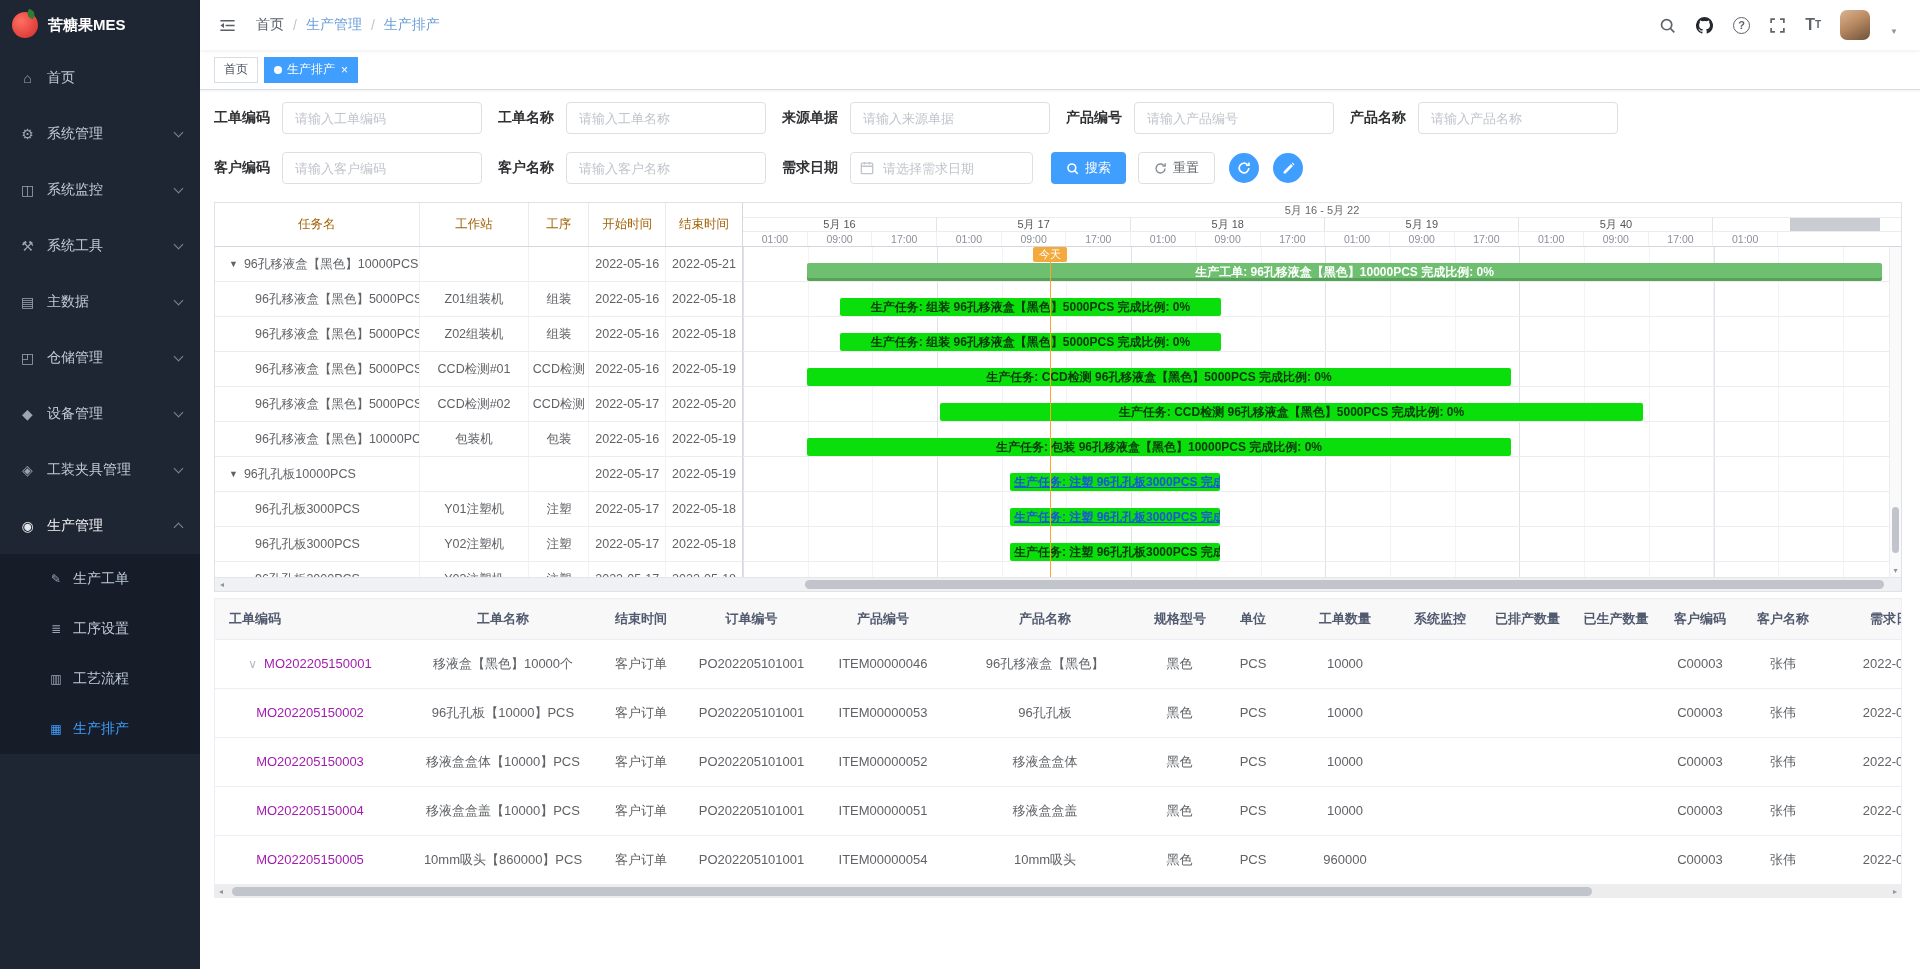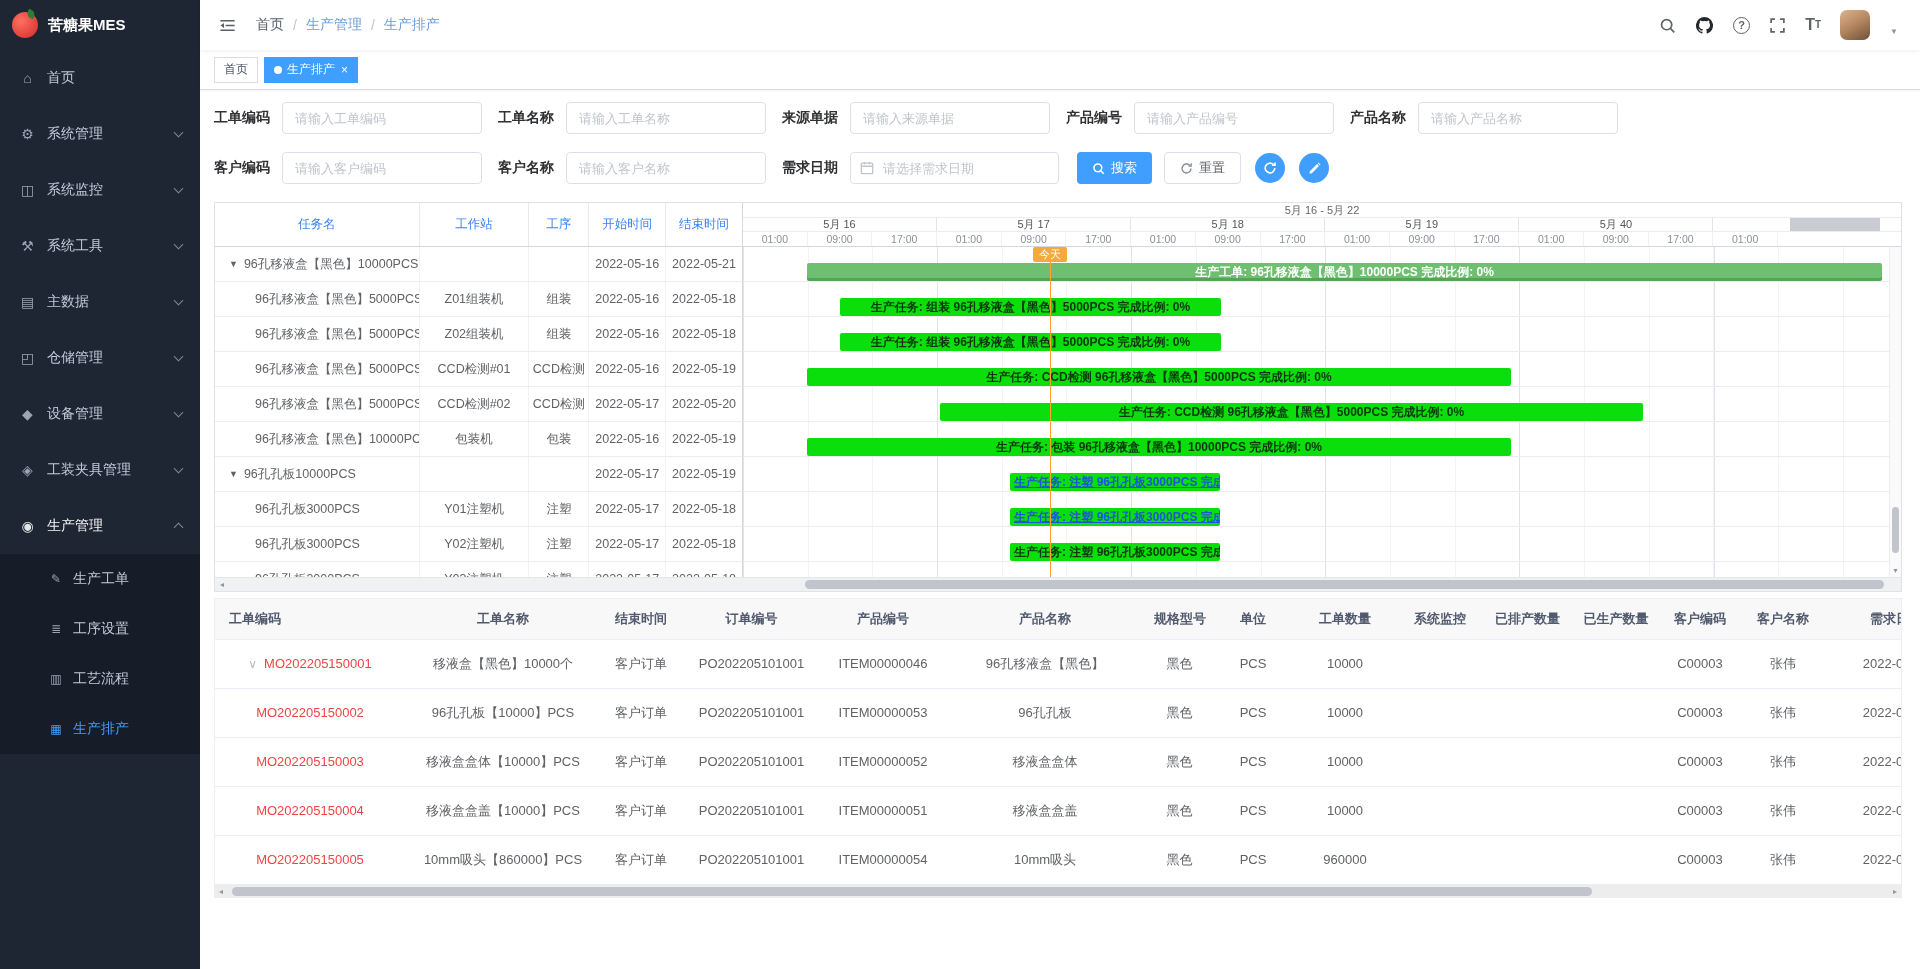--- a/index.html
+++ b/index.html
@@ -50,33 +50,33 @@
 
   .content{flex:1;min-height:0;padding:12px 14px 0;overflow:hidden;}
 
   
   .filter-row{display:flex;align-items:center;margin-bottom:18px;}
   .fgroup{display:flex;align-items:center;margin-right:16px;}
   .flabel{font-weight:700;color:#303133;font-size:14px;margin-right:12px;white-space:nowrap;}
   .finput{width:200px;height:32px;border:1px solid #dcdfe6;border-radius:4px;padding:0 12px;font-size:13px;color:#606266;outline:none;background:#fff;}
   .finput::placeholder{color:#c0c4cc;}
   .date-wrap{position:relative;}
-  .date-wrap .finput{width:209px;padding-left:32px;}
+  .date-wrap .finput{width:183px;padding-left:32px;}
   .date-ic{position:absolute;left:10px;top:9px;}
   .btn{height:32px;border-radius:4px;font-size:13px;display:inline-flex;align-items:center;gap:6px;cursor:pointer;border:none;padding:0 15px;}
   .btn-primary{background:#409eff;color:#fff;margin-left:2px;}
   .btn-plain{background:#fff;border:1px solid #dcdfe6;color:#606266;margin-left:12px;}
   .btn-circle{width:30px;height:30px;border-radius:50%;background:#409eff;border:none;color:#fff;display:inline-flex;align-items:center;justify-content:center;cursor:pointer;margin-left:14px;}
 
   
   .gantt{width:1688px;border:1px solid #dfe2e8;background:#fff;position:relative;margin-top:8px;}
   .g-main{display:flex;height:374px;}
   .g-left{width:528px;flex:none;border-right:1px solid #d4d7dd;}
   .g-left-header{height:44px;display:flex;border-bottom:1px solid #d4d7dd;}
-  .glh{display:flex;align-items:center;justify-content:center;font-size:12.5px;color:#3b82f6;border-right:1px solid #e8eaee;height:100%;font-family:Liberation Serif, serif;}
+  .glh{display:flex;align-items:center;justify-content:center;font-size:12.5px;color:#a16207;border-right:1px solid #e8eaee;height:100%;font-family:Liberation Serif, serif;}
   .glh:last-child{border-right:none;}
   .w-name{width:205px;} .w-ws{width:110px;} .w-proc{width:60px;} .w-start{width:77px;} .w-end{width:76px;}
   .g-left-rows{height:330px;overflow:hidden;}
   .g-row{height:35px;display:flex;align-items:stretch;border-bottom:1px solid #ededf0;font-size:12.5px;color:#606266;}
   .gc{display:flex;align-items:center;justify-content:center;border-right:1px solid #f1f2f5;overflow:hidden;white-space:nowrap;}
   .gc-name{width:205px;justify-content:flex-start;padding-left:40px;}
   .g-row.parent .gc-name{padding-left:14px;}
   .g-caret{font-size:9px;color:#5f6266;}
   .g-caret:not(:empty){margin-right:6px;}
   .gc-ws{width:110px;} .gc-proc{width:60px;} .gc-start{width:77px;} .gc-end{width:76px;border-right:none;}
@@ -107,21 +107,21 @@
   .g-vscroll{position:absolute;right:0;top:44px;bottom:14px;width:12px;background:#fafafb;border-left:1px solid #ececef;z-index:5;}
   .vs-thumb{position:absolute;left:2px;right:2px;bottom:24px;height:46px;background:#c1c4cb;border-radius:6px;}
   .vs-arrow{position:absolute;left:0;right:0;bottom:2px;text-align:center;font-size:8px;color:#8f959f;cursor:pointer;}
 
   
   .orders{width:1688px;margin-top:6px;border:1px solid #ebeef5;border-bottom:none;overflow:hidden;}
   .orders table{table-layout:fixed;width:1751px;border-collapse:collapse;font-size:13px;}
   .orders th{height:40px;background:#f8f8f9;color:#515a6e;font-weight:700;border-bottom:1px solid #ebeef5;text-align:center;padding:0 8px;white-space:nowrap;overflow:hidden;}
   .orders th:first-child{text-align:left;padding-left:14px;}
   .orders td{height:49px;border-bottom:1px solid #ebeef5;text-align:center;color:#606266;padding:0 8px;white-space:nowrap;overflow:hidden;}
-  .mo-link{color:#ef4444;cursor:pointer;text-decoration:none;}
+  .mo-link{color:#a21caf;cursor:pointer;text-decoration:none;}
   .row-caret{color:#b4bac4;font-size:12px;}
   .row-caret:not(:empty){margin-right:7px;}
   .o-hscroll{width:1688px;height:13px;background:#ededee;position:relative;}
   .o-hscroll .hs-thumb{left:18px;width:1360px;}
 </style>
 </head>
 <body>
 
 <div class="app">
 

